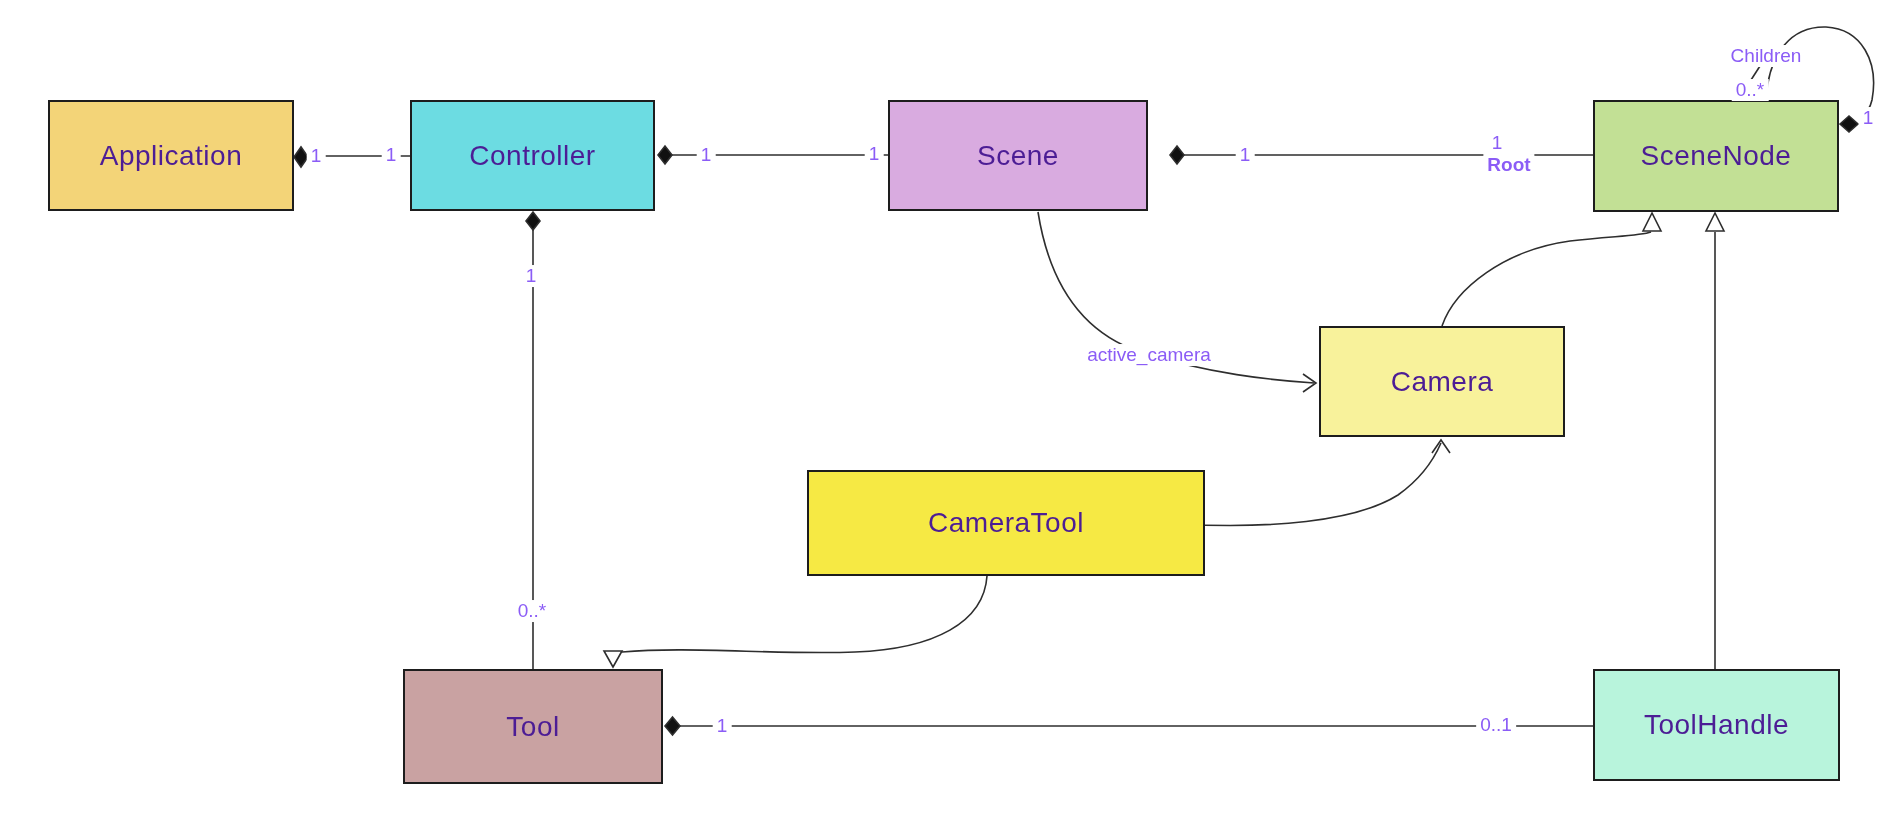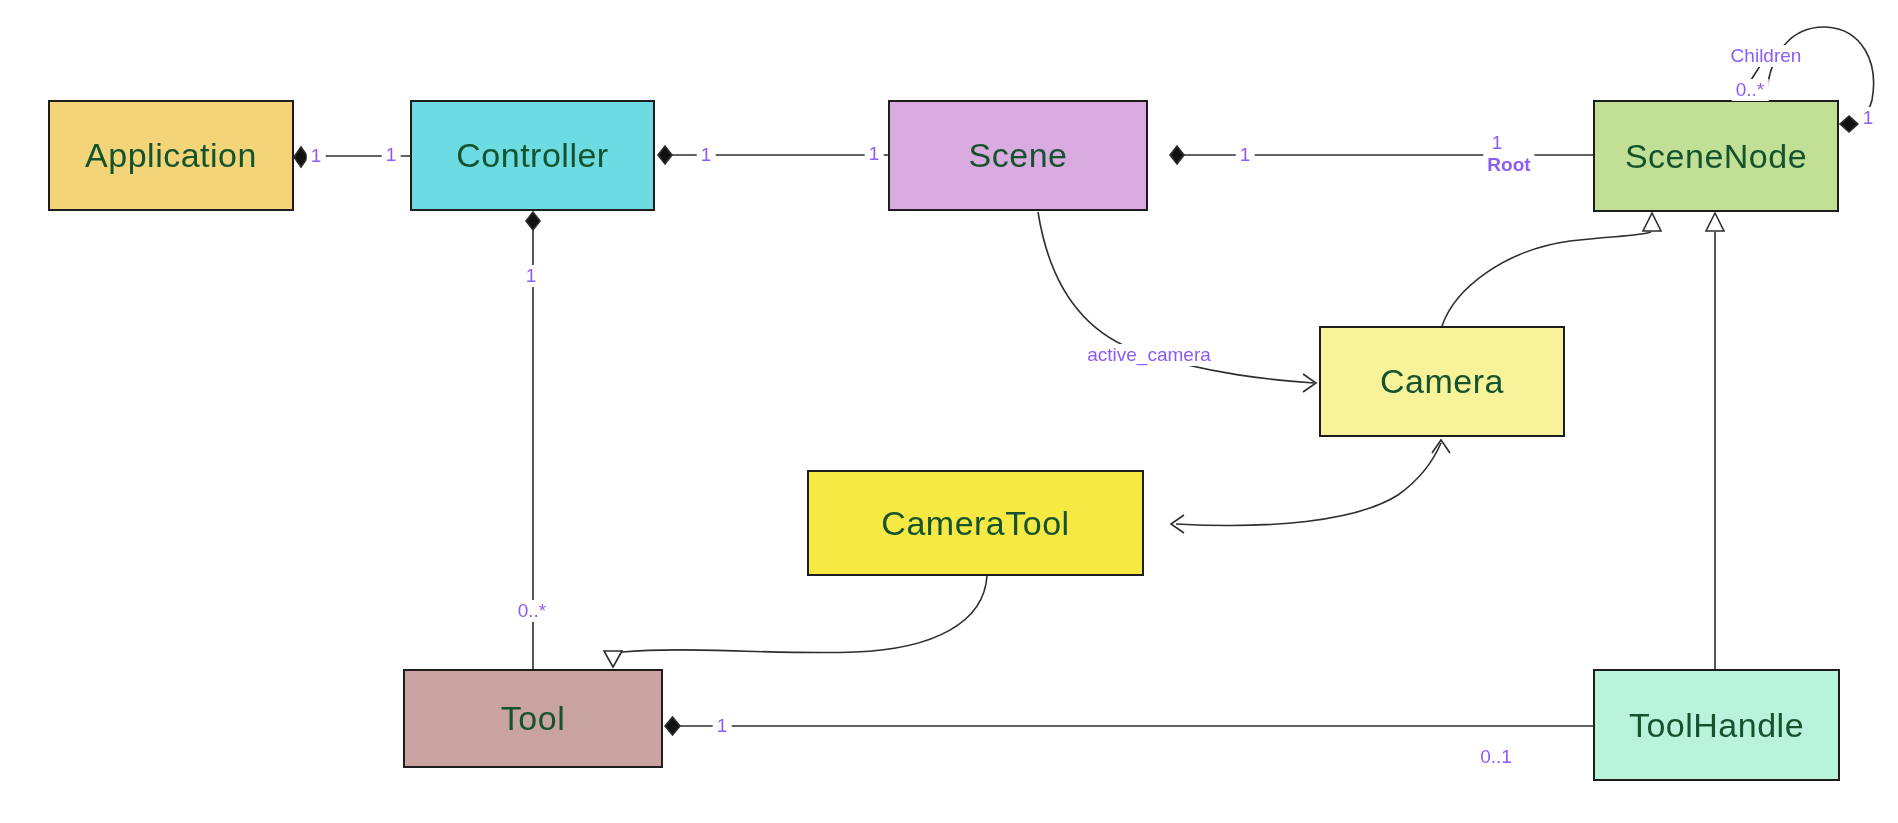--- a/index.html
+++ b/index.html
@@ -12,31 +12,31 @@
     overflow: hidden;
   }
   .edges { position: absolute; left: 0; top: 0; width: 1898px; height: 823px; }
   .cls {
     position: absolute;
     box-sizing: border-box;
     border: 2.5px solid #1d1d1d;
     display: flex;
     align-items: center;
     justify-content: center;
-    font-size: 34px;
-    color: #14532d;
+    font-size: 28px;
+    color: #4c1d95;
     letter-spacing: 0.5px;
   }
   .c-application { left: 48px;   top: 100px; width: 246px; height: 111px; }
   .c-controller  { left: 410px;  top: 100px; width: 245px; height: 111px; }
   .c-scene       { left: 888px;  top: 100px; width: 260px; height: 111px; }
   .c-scenenode   { left: 1593px; top: 100px; width: 246px; height: 112px; }
   .c-camera      { left: 1319px; top: 326px; width: 246px; height: 111px; }
-  .c-cameratool  { left: 807px;  top: 470px; width: 337px; height: 106px; }
-  .c-tool        { left: 403px;  top: 669px; width: 260px; height: 99px; }
+  .c-cameratool  { left: 807px;  top: 470px; width: 398px; height: 106px; }
+  .c-tool        { left: 403px;  top: 669px; width: 260px; height: 115px; }
   .c-toolhandle  { left: 1593px; top: 669px; width: 247px; height: 112px; }
   .lbl {
     position: absolute;
     transform: translate(-50%, -50%);
     background: #ffffff;
     padding: 1px 4px;
     font-size: 19px;
     color: #8b5cf6;
     white-space: nowrap;
     line-height: 1.05;
@@ -113,21 +113,21 @@
   <div class="lbl" style="left:874px; top:154px;">1</div>
 
   <div class="lbl" style="left:1245px; top:155px;">1</div>
   <div class="lbl" style="left:1497px; top:143px;">1</div>
   <div class="lbl" style="left:1509px; top:165px;font-weight:bold;">Root</div>
 
   <div class="lbl" style="left:531px; top:276px;">1</div>
   <div class="lbl" style="left:532px; top:611px;">0..*</div>
 
   <div class="lbl" style="left:722px; top:726px;">1</div>
-  <div class="lbl" style="left:1496px; top:725px;margin-top:32px;">0..1</div>
+  <div class="lbl" style="left:1496px; top:725px;">0..1</div>
 
   <div class="lbl" style="left:1766px; top:56px;">Children</div>
   <div class="lbl" style="left:1750px; top:90px;">0..*</div>
   <div class="lbl" style="left:1868px; top:118px;">1</div>
 
   <div class="lbl" style="left:1149px; top:355px;">active_camera</div>
 
 </div>
 
 </body></html>

